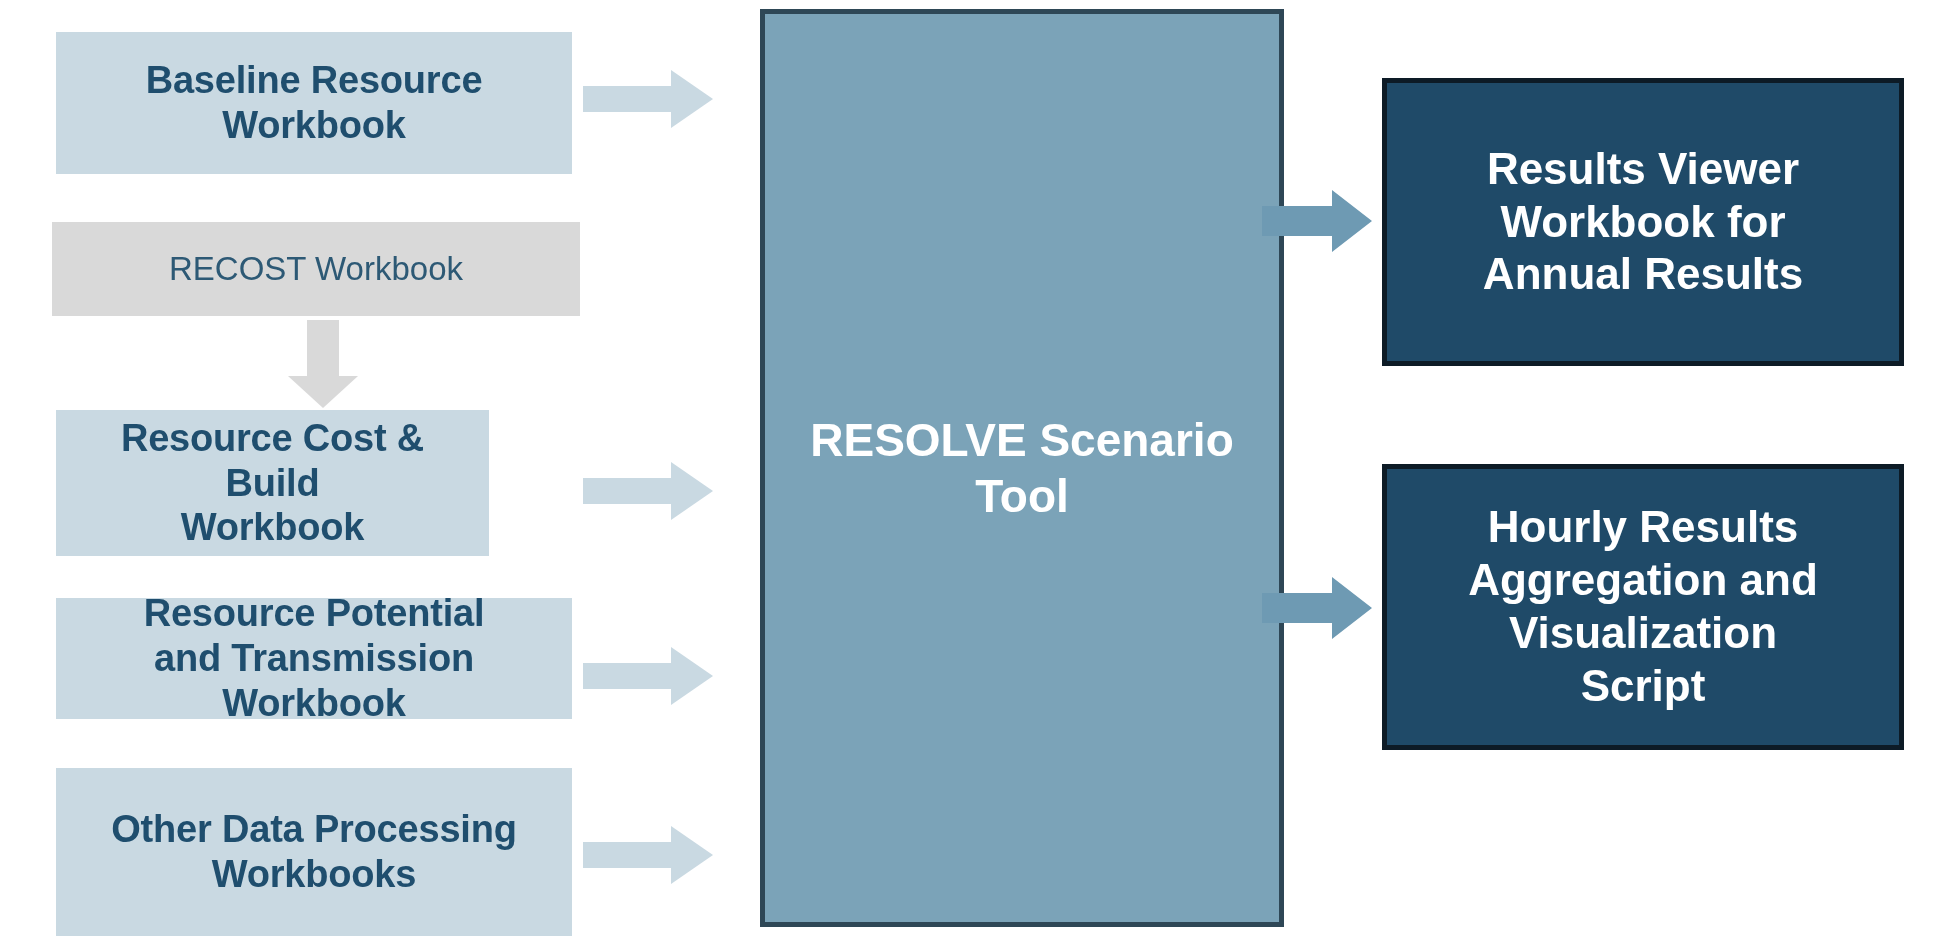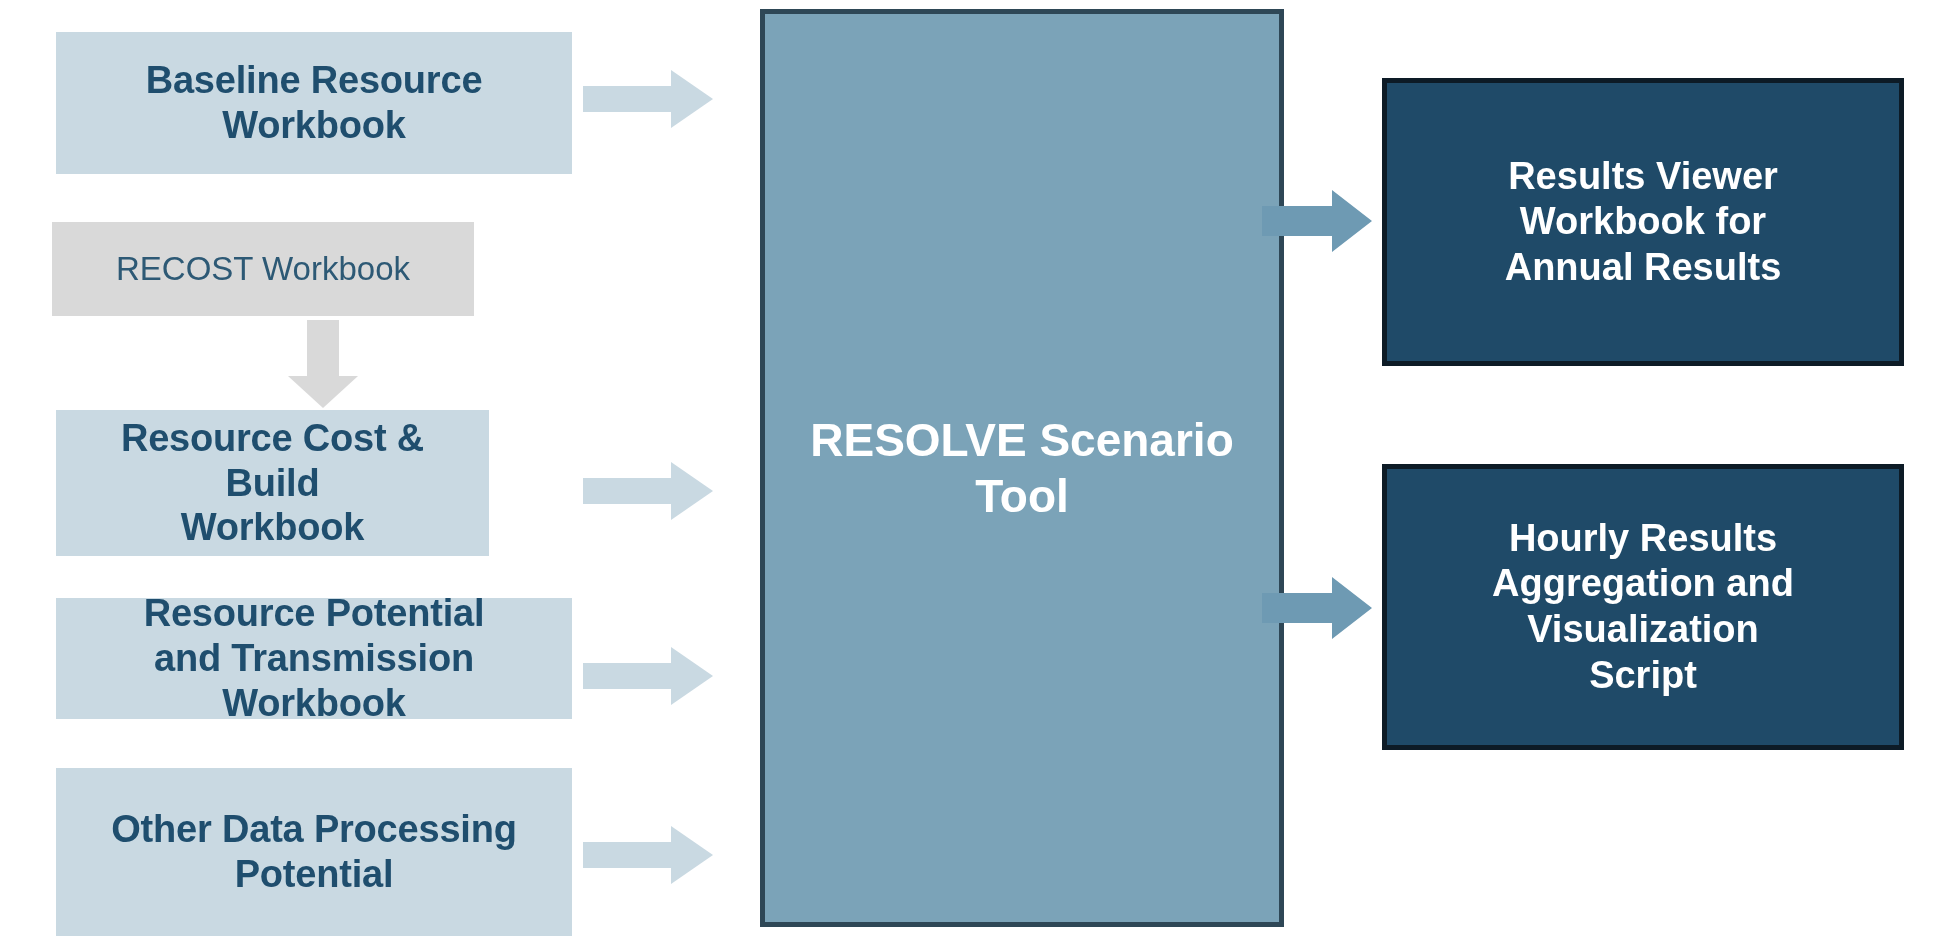--- a/index.html
+++ b/index.html
@@ -60,58 +60,58 @@
     font-size: 46px;
     line-height: 1.22;
   }
 
   
   .output-box {
     background: #1f4a68;
     border: 5px solid #0d1b26;
     color: #ffffff;
     font-weight: bold;
-    font-size: 38px;
+    font-size: 44px;
     line-height: 1.2;
   }
 
   
   .arrow {
     position: absolute;
   }
   .arrow svg { display: block; width: 100%; height: 100%; }
 </style>
 </head>
 <body>
 
 <div id="canvas">
 
   <div class="box input-box" style="left:56px; top:32px; width:516px; height:142px;">
     <span class="box-text">Baseline Resource
 Workbook</span>
   </div>
 
-  <div class="box neutral-box" style="left:52px; top:222px; width:422px; height:94px;">
+  <div class="box neutral-box" style="left:52px; top:222px; width:528px; height:94px;">
     <span class="box-text">RECOST Workbook</span>
   </div>
 
   <div class="box input-box" style="left:56px; top:410px; width:433px; height:146px;">
     <span class="box-text">Resource Cost &amp; Build
 Workbook</span>
   </div>
 
   <div class="box input-box" style="left:56px; top:598px; width:516px; height:121px;">
     <span class="box-text">Resource Potential
 and Transmission
 Workbook</span>
   </div>
 
   <div class="box input-box" style="left:56px; top:768px; width:516px; height:168px;">
     <span class="box-text">Other Data Processing
-Potential</span>
+Workbooks</span>
   </div>
 
   <div class="box process-box" style="left:760px; top:9px; width:524px; height:918px;">
     <span class="box-text">RESOLVE Scenario
 Tool</span>
   </div>
 
   <div class="box output-box" style="left:1382px; top:78px; width:522px; height:288px;">
     <span class="box-text">Results Viewer
 Workbook for

